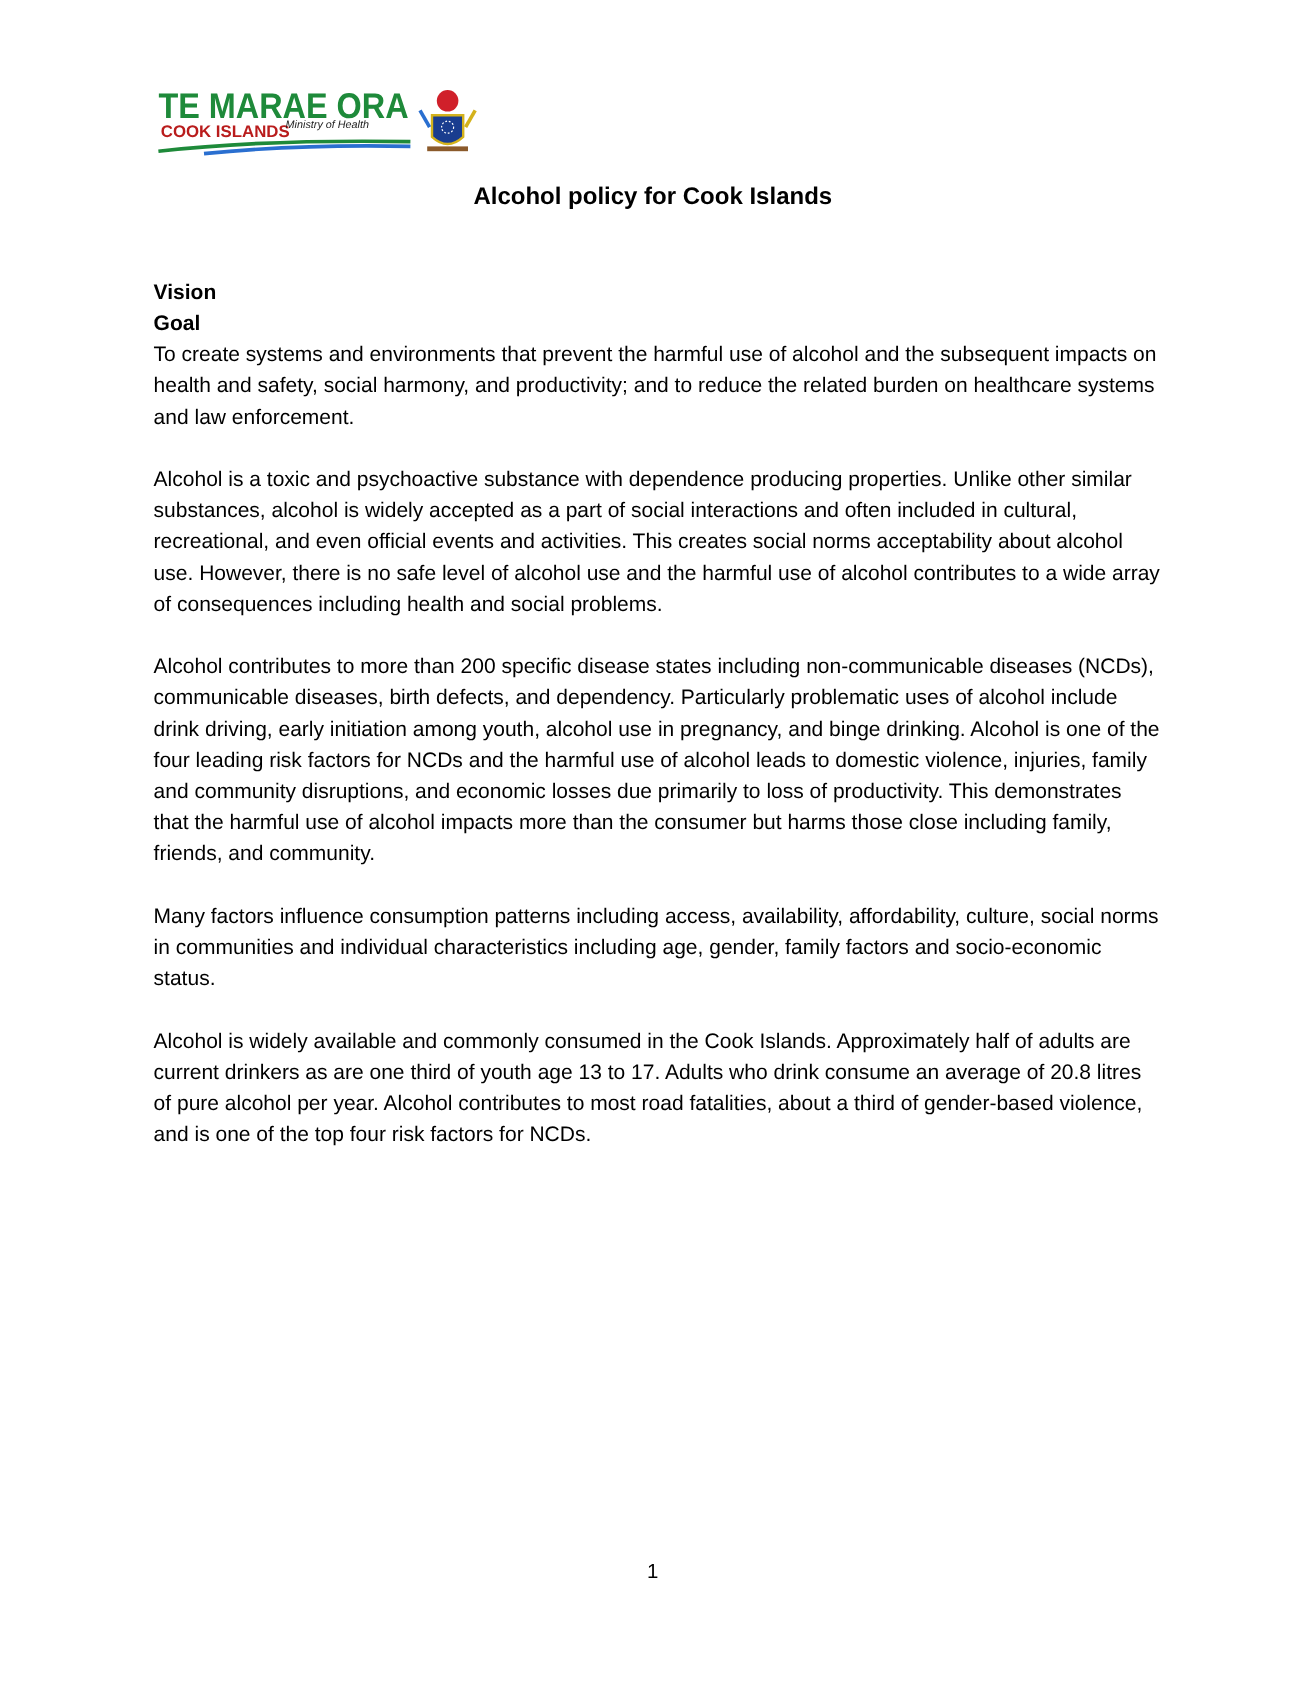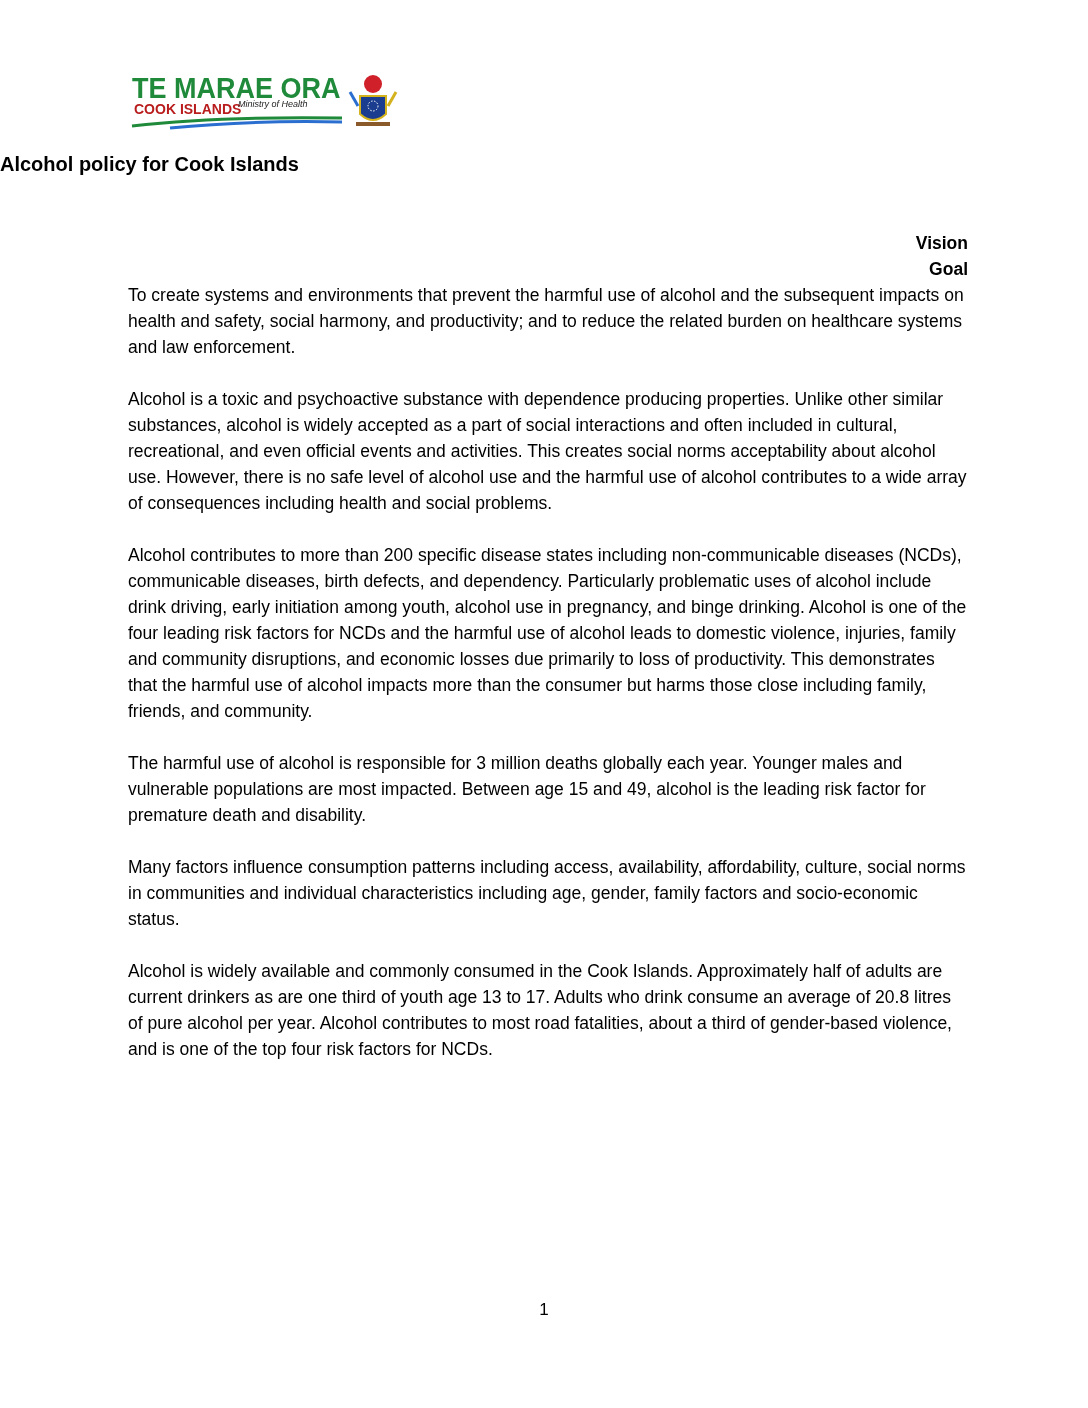--- a/index.html
+++ b/index.html
@@ -3,23 +3,23 @@
 <meta charset="utf-8">
 <style>
   html,body{margin:0;padding:0;background:#fff;}
   body{width:1088px;height:1408px;position:relative;overflow:hidden;font-family:"Liberation Sans",sans-serif;color:#000;}
   .logo{position:absolute;left:130px;top:72px;width:270px;height:62px;}
   .logo .t1{position:absolute;left:2px;top:0;font-family:"Liberation Sans",sans-serif;font-weight:bold;font-size:27px;color:#1e8a3a;letter-spacing:0px;transform:scaleY(1.1);transform-origin:top left;}
   .logo .t2{position:absolute;left:4px;top:29px;font-weight:bold;font-size:14px;color:#b91c1c;text-align:right;}
   .logo .t3{position:absolute;left:108px;top:27px;font-weight:normal;font-size:9px;color:#222;font-style:italic;}
   .logo svg.wave{position:absolute;left:0;top:40px;}
   .logo .crest{position:absolute;left:218px;top:0;}
-  .title{position:absolute;left:0;width:1088px;top:153px;text-align:left;font-weight:bold;font-size:20px;}
+  .title{position:absolute;left:0;width:1088px;top:153px;text-align:center;font-weight:bold;font-size:20px;}
   .content{position:absolute;left:128px;top:230px;width:840px;font-size:17.5px;line-height:26px;}
-  .content h2{margin:0;font-size:17.5px;font-weight:bold;line-height:26px;text-align:right;}
+  .content h2{margin:0;font-size:17.5px;font-weight:bold;line-height:26px;}
   .content p{margin:0 0 26px 0;}
   .pagenum{position:absolute;left:0;width:1088px;top:1300px;text-align:center;font-size:17px;}
 </style>
 </head>
 <body>
 
 <div class="logo">
   <div class="t1">TE MARAE ORA</div>
   <div class="t2">COOK ISLANDS</div>
   <div class="t3">Ministry of Health</div>
@@ -40,18 +40,17 @@
 <div class="title">Alcohol policy for Cook Islands</div>
 
 <div class="content">
   <h2>Vision</h2>
 
   <h2>Goal</h2>
   <p>To create systems and environments that prevent the harmful use of alcohol and the subsequent impacts on health and safety, social harmony, and productivity; and to reduce the related burden on healthcare systems and law enforcement.</p>
 
   <p>Alcohol is a toxic and psychoactive substance with dependence producing properties. Unlike other similar substances, alcohol is widely accepted as a part of social interactions and often included in cultural, recreational, and even official events and activities. This creates social norms acceptability about alcohol use.  However, there is no safe level of alcohol use and the harmful use of alcohol contributes to a wide array of consequences including health and social problems.</p>
   <p>Alcohol contributes to more than 200 specific disease states including non-communicable diseases (NCDs), communicable diseases, birth defects, and dependency. Particularly problematic uses of alcohol include drink driving, early initiation among youth, alcohol use in pregnancy, and binge drinking. Alcohol is one of the four leading risk factors for NCDs and the harmful use of alcohol leads to domestic violence, injuries, family and community disruptions, and economic losses due primarily to loss of productivity. This demonstrates that the harmful use of alcohol impacts more than the consumer but harms those close including family, friends, and community.</p>
-  <p>The harmful use of alcohol is responsible for 3 million deaths globally each year. Younger males and vulnerable populations are most impacted. Between age 15 and 49, alcohol is the leading risk factor for premature death and disability.</p>
   <p>Many factors influence consumption patterns including access, availability, affordability, culture, social norms in communities and individual characteristics including age, gender, family factors and socio-economic status.</p>
   <p>Alcohol is widely available and commonly consumed in the Cook Islands. Approximately half of adults are current drinkers as are one third of youth age 13 to 17. Adults who drink consume an average of 20.8 litres of pure alcohol per year. Alcohol contributes to most road fatalities, about a third of gender-based violence, and is one of the top four risk factors for NCDs.</p>
 </div>
 
 <div class="pagenum">1</div>
 
 </body></html>

